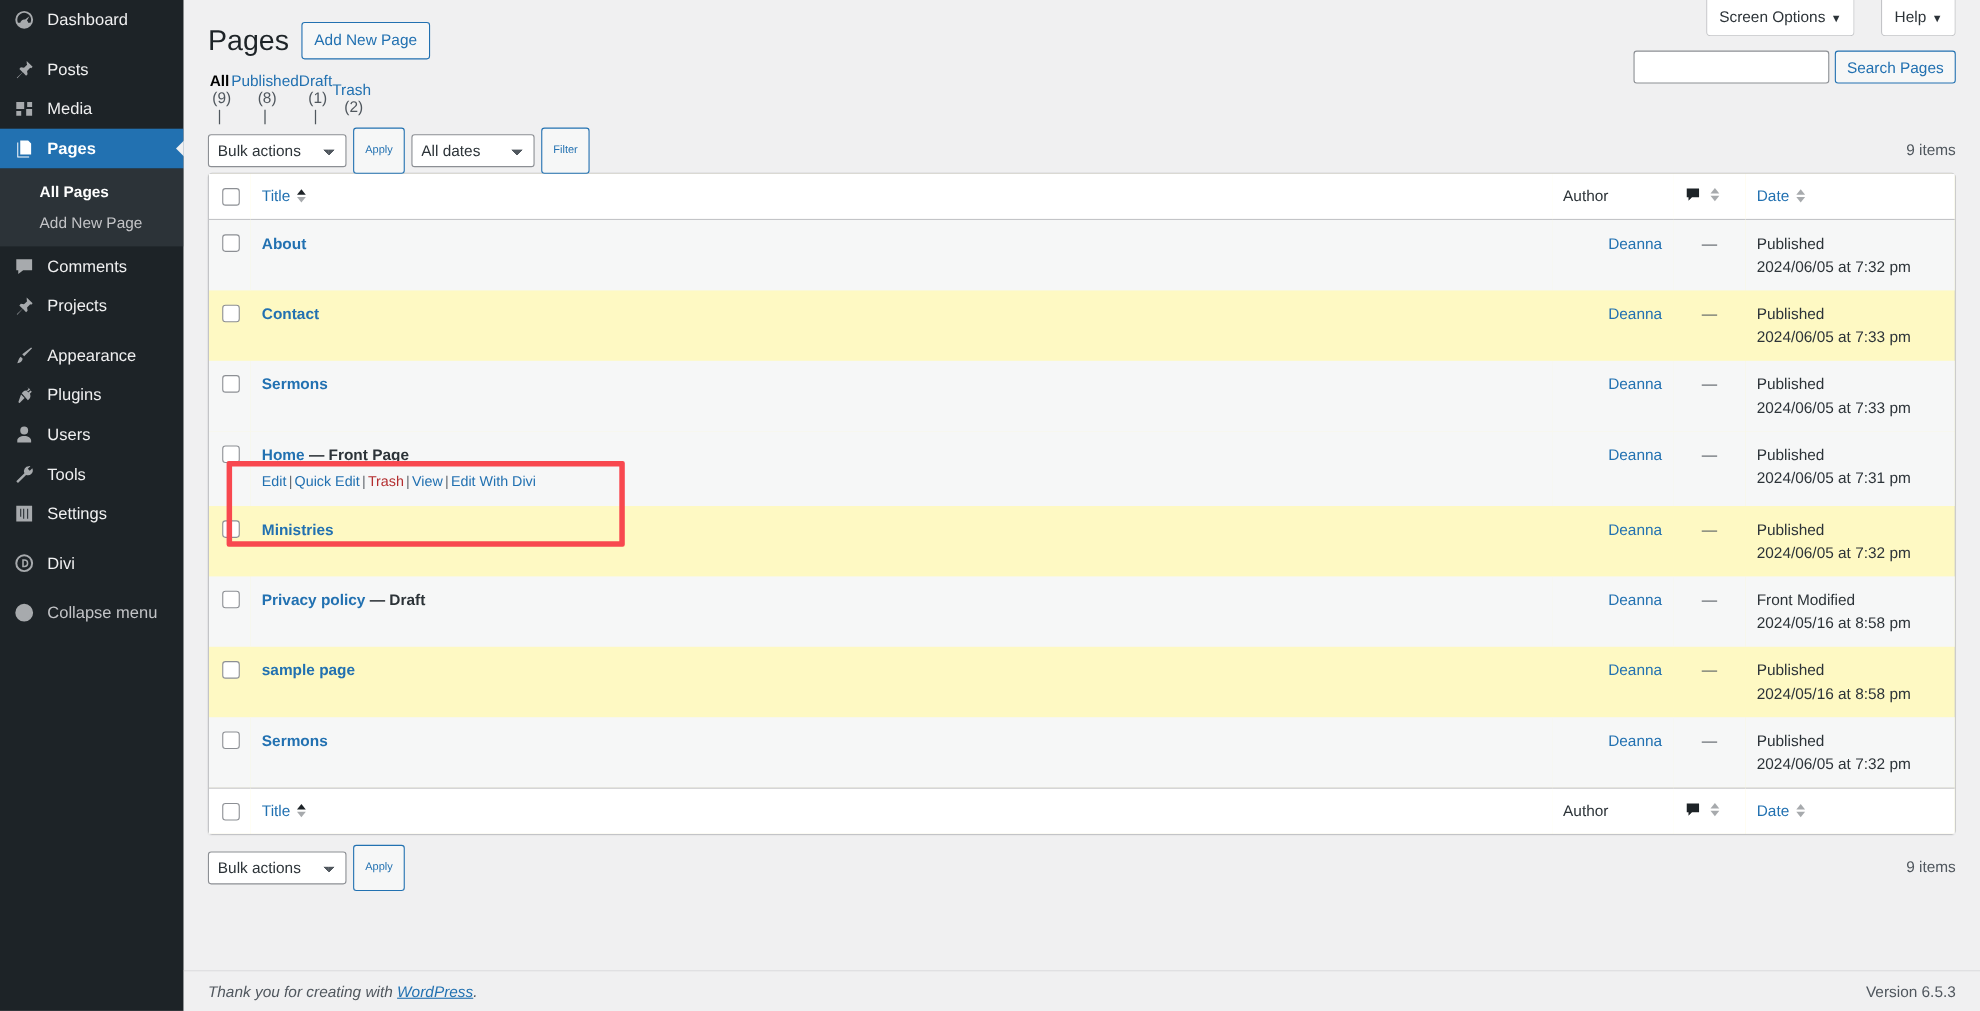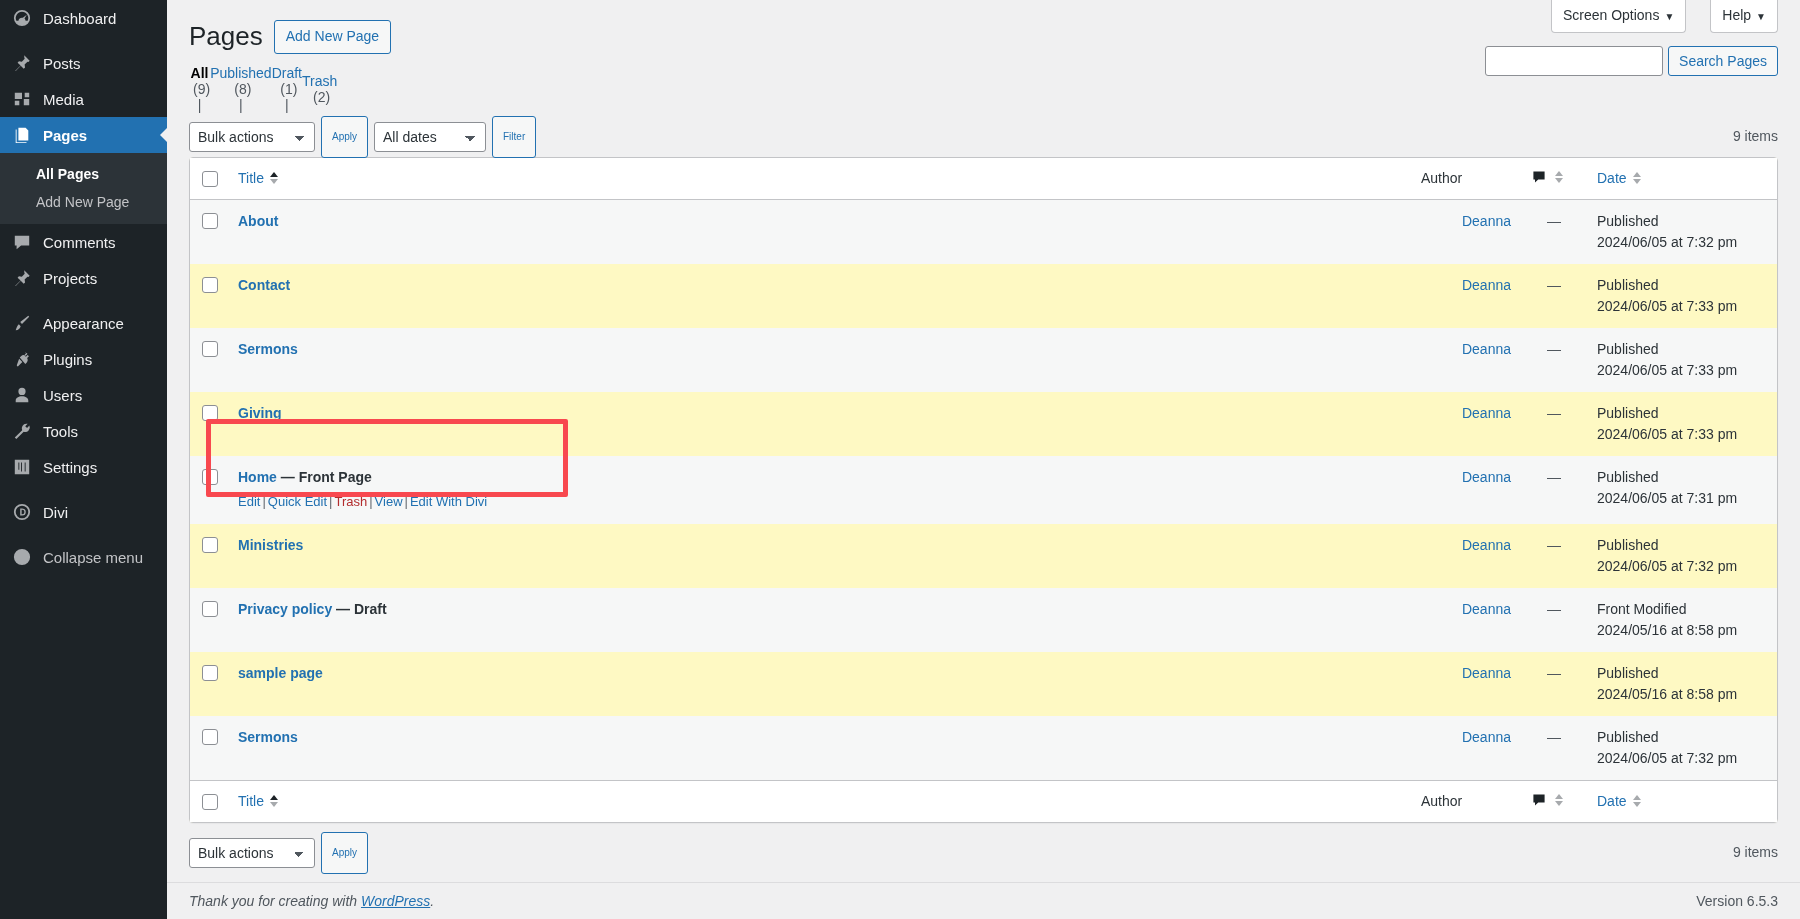--- a/index.html
+++ b/index.html
@@ -476,32 +476,20 @@
               <input type="checkbox" class="wp-cb" style="">
             </td>
             <td class="col-title"><a class="row-title">Sermons</a></td>
             <td class="col-author"><a class="author-link">Deanna</a></td>
             <td class="col-comments"><span class="dash">—</span></td>
             <td class="col-date">
               <span class="date-status">Published</span>
               <span class="date-value">2024/06/05 at 7:33 pm</span>
             </td>
           </tr>
-          <tr class="">
-            <td class="col-cb">
-              <input type="checkbox" class="wp-cb" style="">
-            </td>
-            <td class="col-title"><a class="row-title">Giving</a></td>
-            <td class="col-author"><a class="author-link">Deanna</a></td>
-            <td class="col-comments"><span class="dash">—</span></td>
-            <td class="col-date">
-              <span class="date-status">Published</span>
-              <span class="date-value">2024/06/05 at 7:33 pm</span>
-            </td>
-          </tr>
           <tr class="alt" id="row-highlight-target">
             <td class="col-cb">
               <input type="checkbox" class="wp-cb" style="">
             </td>
             <td class="col-title"><a class="row-title">Home</a> <span class="post-state">— Front Page</span><div class="row-actions"><a class="">Edit</a><span class="sep">|</span><a class="">Quick Edit</a><span class="sep">|</span><a class="trash">Trash</a><span class="sep">|</span><a class="">View</a><span class="sep">|</span><a class="">Edit With Divi</a></div></td>
             <td class="col-author"><a class="author-link">Deanna</a></td>
             <td class="col-comments"><span class="dash">—</span></td>
             <td class="col-date">
               <span class="date-status">Published</span>
               <span class="date-value">2024/06/05 at 7:31 pm</span>

